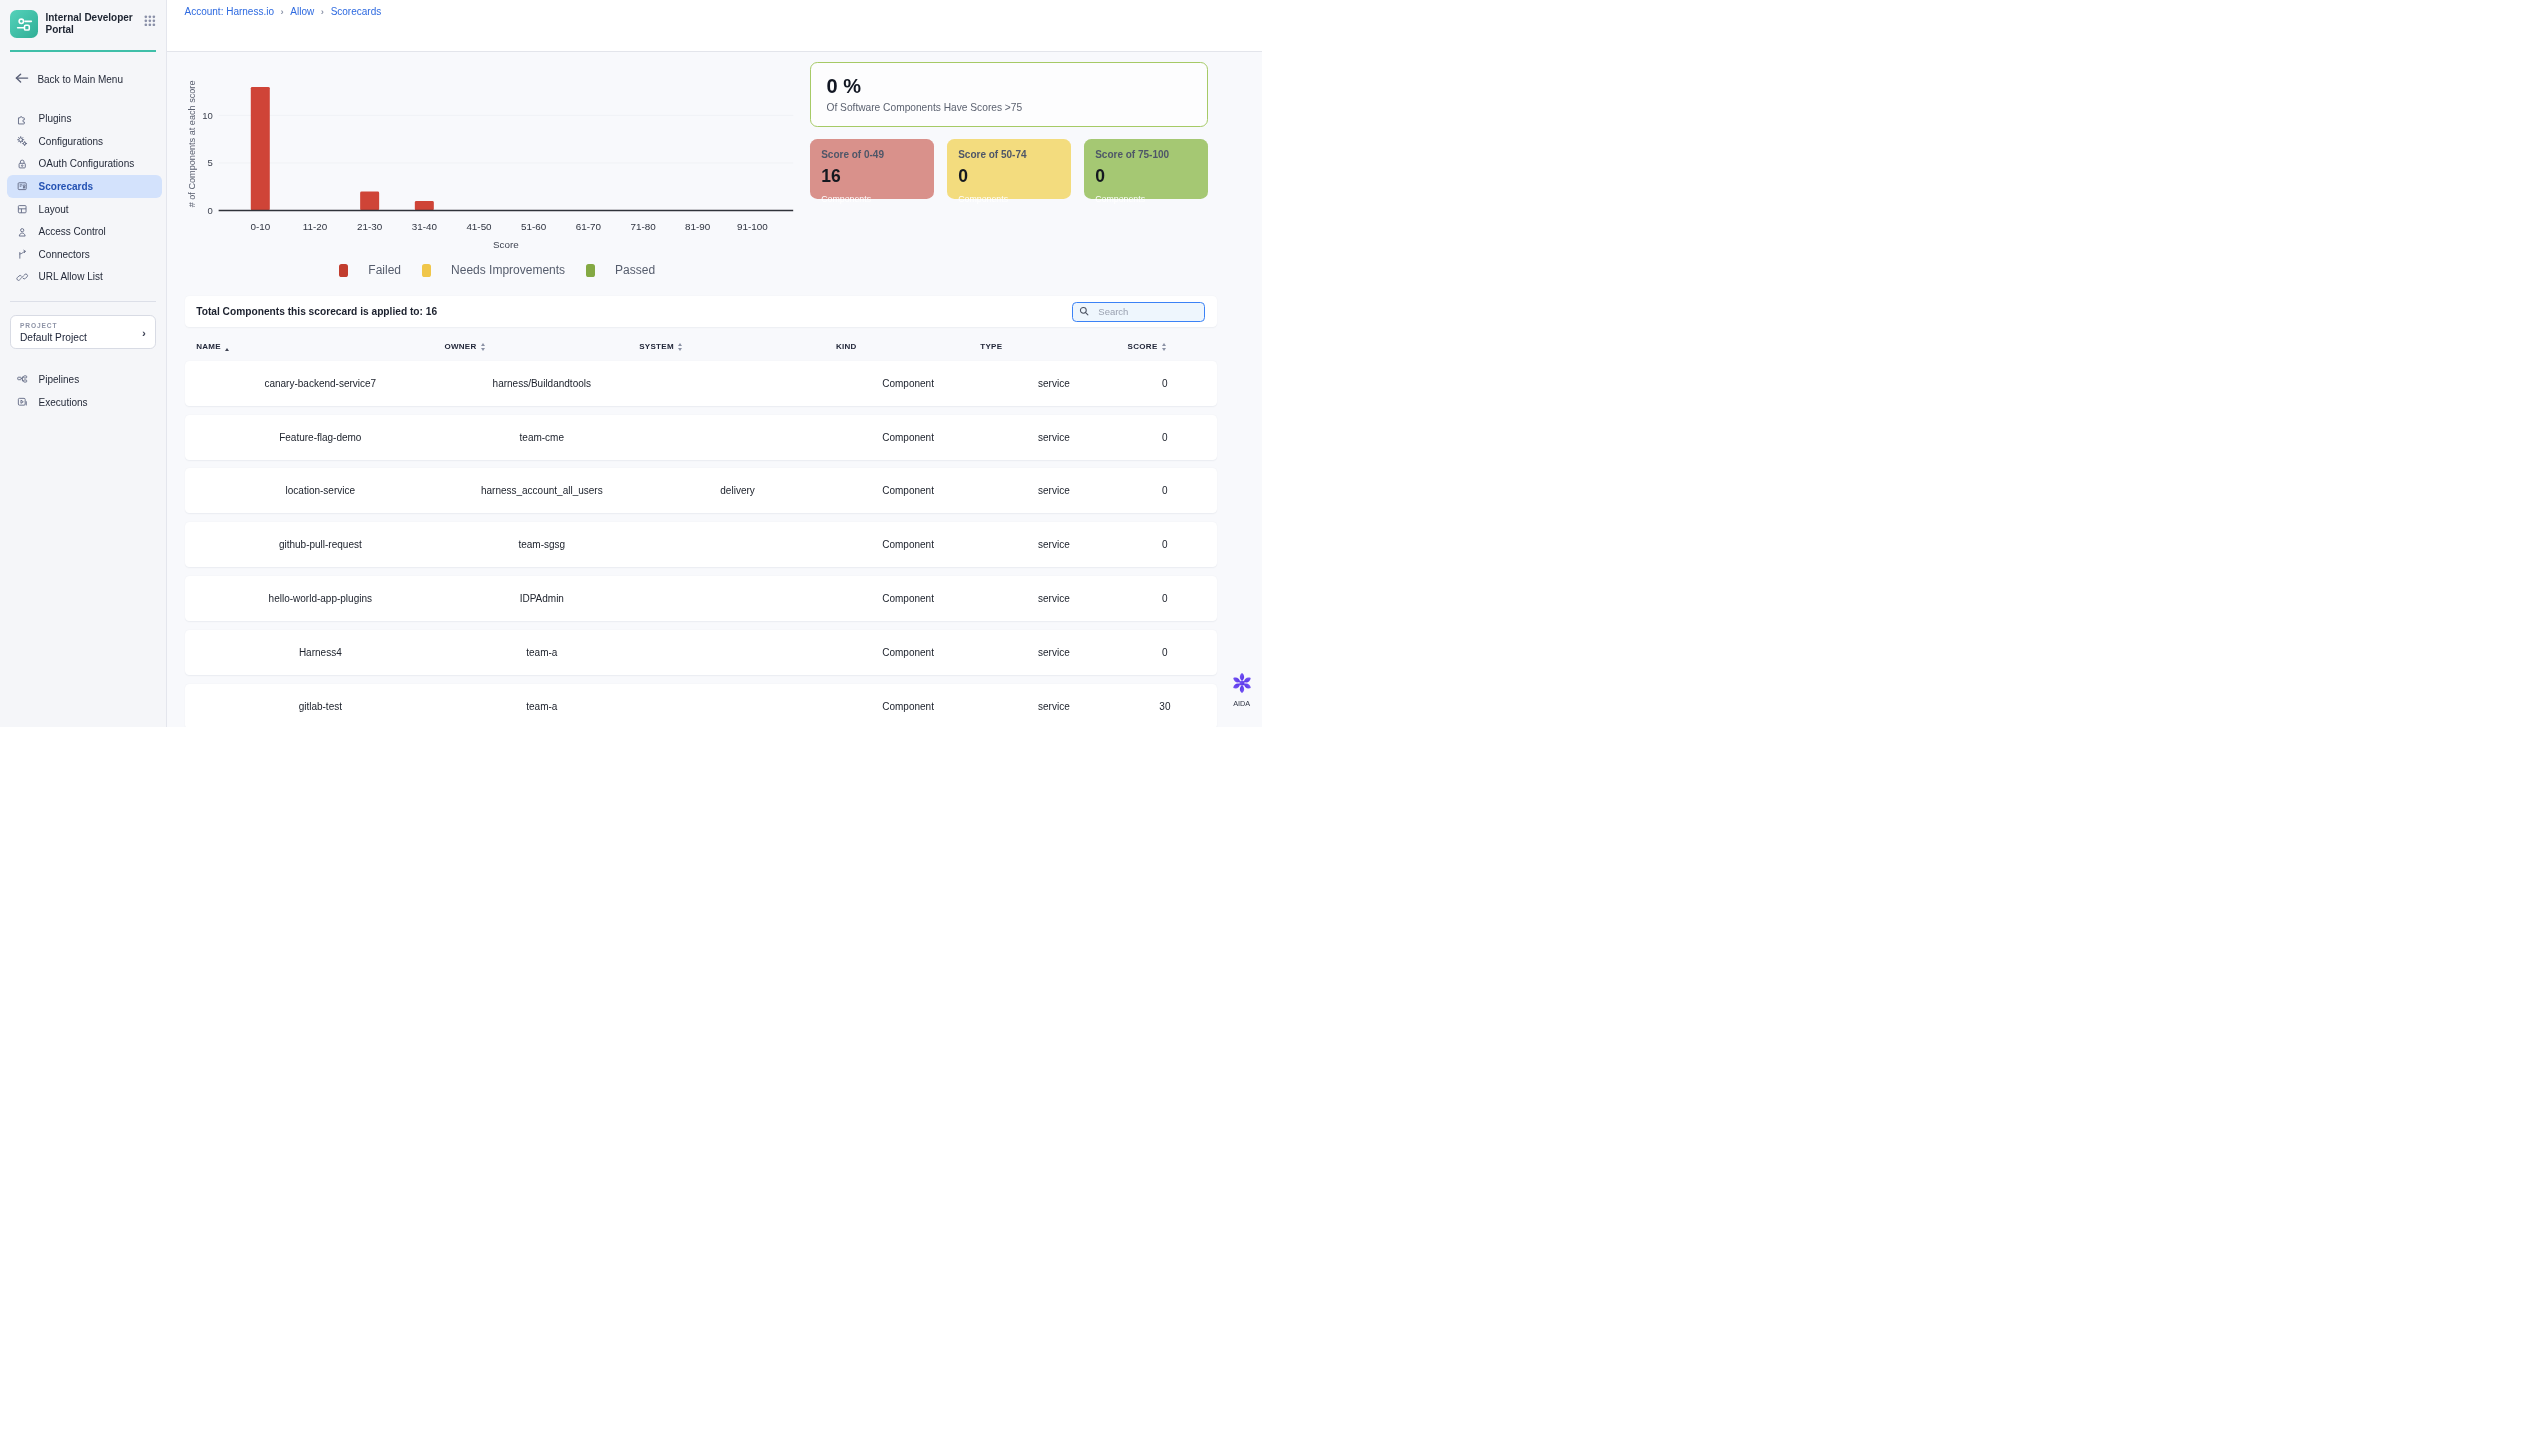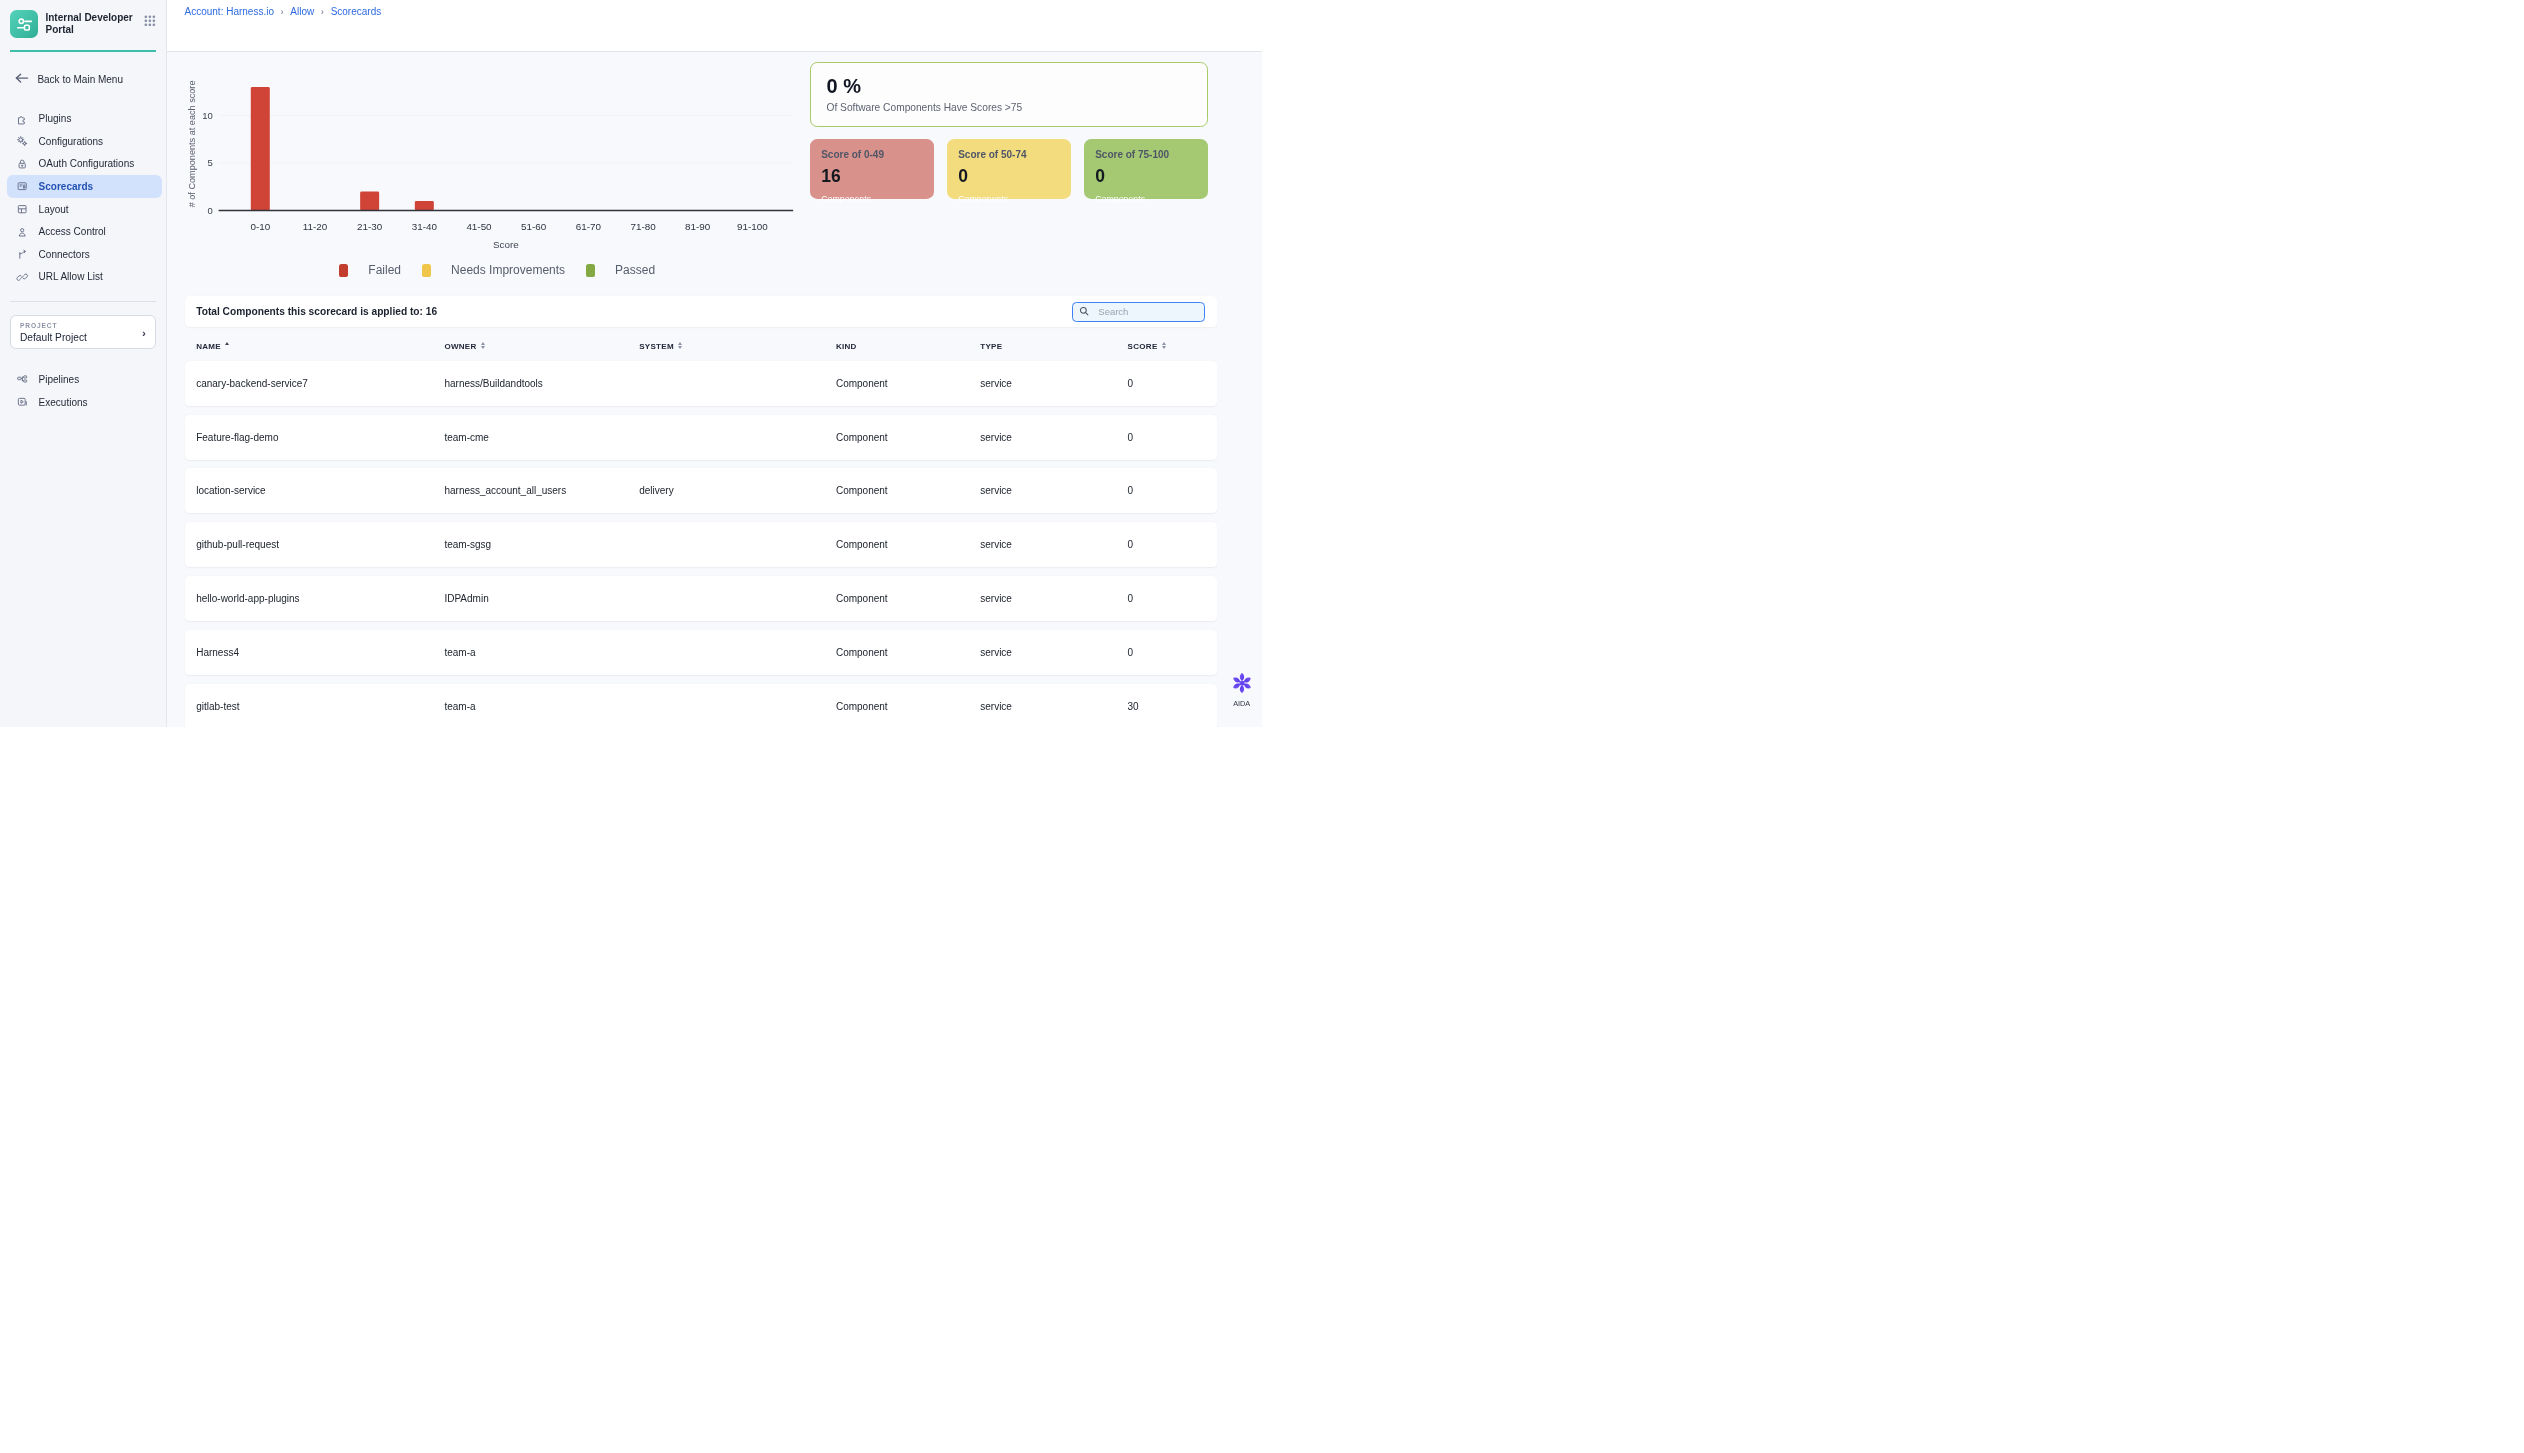--- a/index.html
+++ b/index.html
@@ -73,28 +73,28 @@
   .table-band { background:#fff; border-radius:4.4px; box-shadow:0 0.7px 1.5px rgba(20,30,60,.05);
     padding:5.8px 11.7px; display:flex; align-items:center; height:31px; }
   .band-text { font-size:10.2px; font-weight:700; color:#1c212e; }
   .search-box { margin-left:auto; width:133px; height:20px; border:1.1px solid #3b82f6; border-radius:4.4px;
     background:#eef6fd; display:flex; align-items:center; padding:0 5.8px; gap:9px; }
   .search-box input { border:none; outline:none; background:transparent; width:100%; font-size:9.5px;
     font-family:"Liberation Sans",sans-serif; color:#2a2f3a; }
   .search-box input::placeholder { color:#9aa1b0; }
 
   .t-head { display:flex; padding:14.6px 11.7px 10.2px; }
-  .th { display:flex; align-items:flex-start; gap:4.4px; font-size:8px; font-weight:700; letter-spacing:0.3px; color:#23283a; }
+  .th { display:flex; align-items:flex-end; gap:4.4px; font-size:8px; font-weight:700; letter-spacing:0.3px; color:#23283a; }
   .sort { display:inline-flex; flex-direction:column; gap:1.5px; }
   .tri { width:0; height:0; border-left:2.9px solid transparent; border-right:2.9px solid transparent; display:block; }
   .tri.up { border-bottom:3.7px solid #8b92a5; }
   .tri.down { border-top:3.7px solid #8b92a5; }
   .tri.dark { border-bottom-color:#3f4454; }
   .t-row { display:flex; align-items:center; background:#fff; border-radius:4.4px; height:45px; margin-bottom:8.8px;
-    padding:0 11.7px; box-shadow:0 0.7px 1.5px rgba(20,30,60,.06); font-size:10px; color:#20252f; cursor:pointer; }
+    padding:0 11.7px; box-shadow:0 0.7px 1.5px rgba(20,30,60,.06); font-size:10px; color:#20252f; cursor:pointer;text-align:center; }
   .c0 { width:24.6%; } .c1 { width:19.3%; } .c2 { width:19.5%; } .c3 { width:14.3%; } .c4 { width:14.6%; } .c5 { width:7.4%; }
 
   
   .aida { position:absolute; right:7.3px; bottom:19px; display:flex; flex-direction:column; align-items:center;
     gap:2.9px; cursor:pointer; }
   .aida-label { font-size:7.3px; color:#303645; }
 
   svg text { font-family:"Liberation Sans",sans-serif; }
 </style>
 </head>

